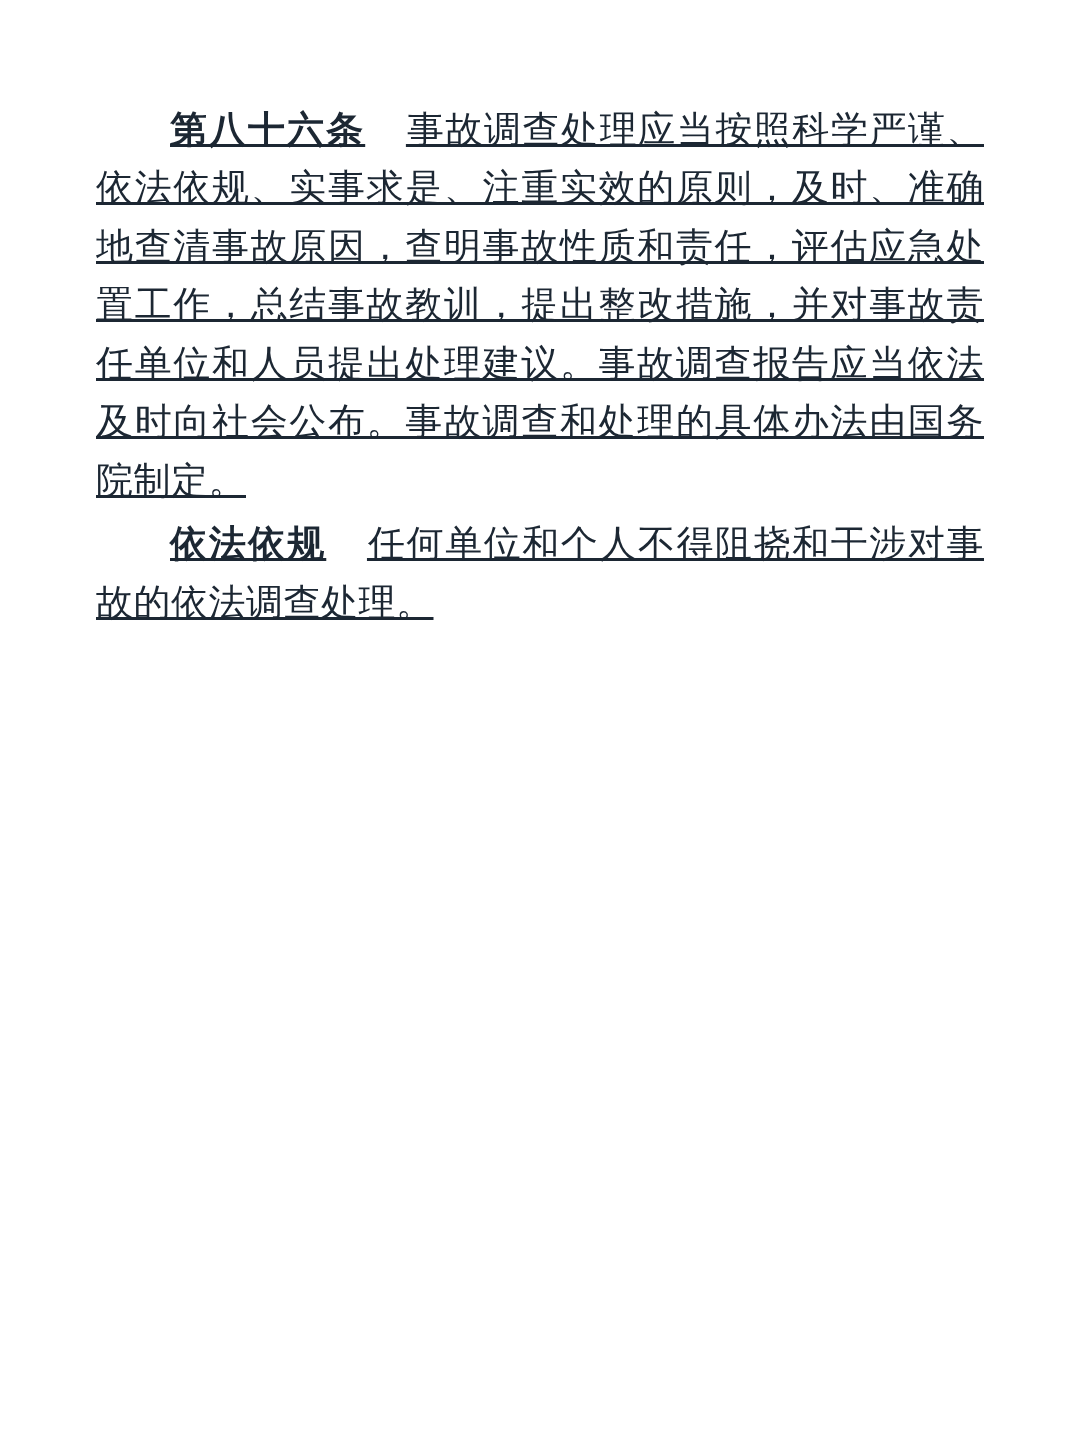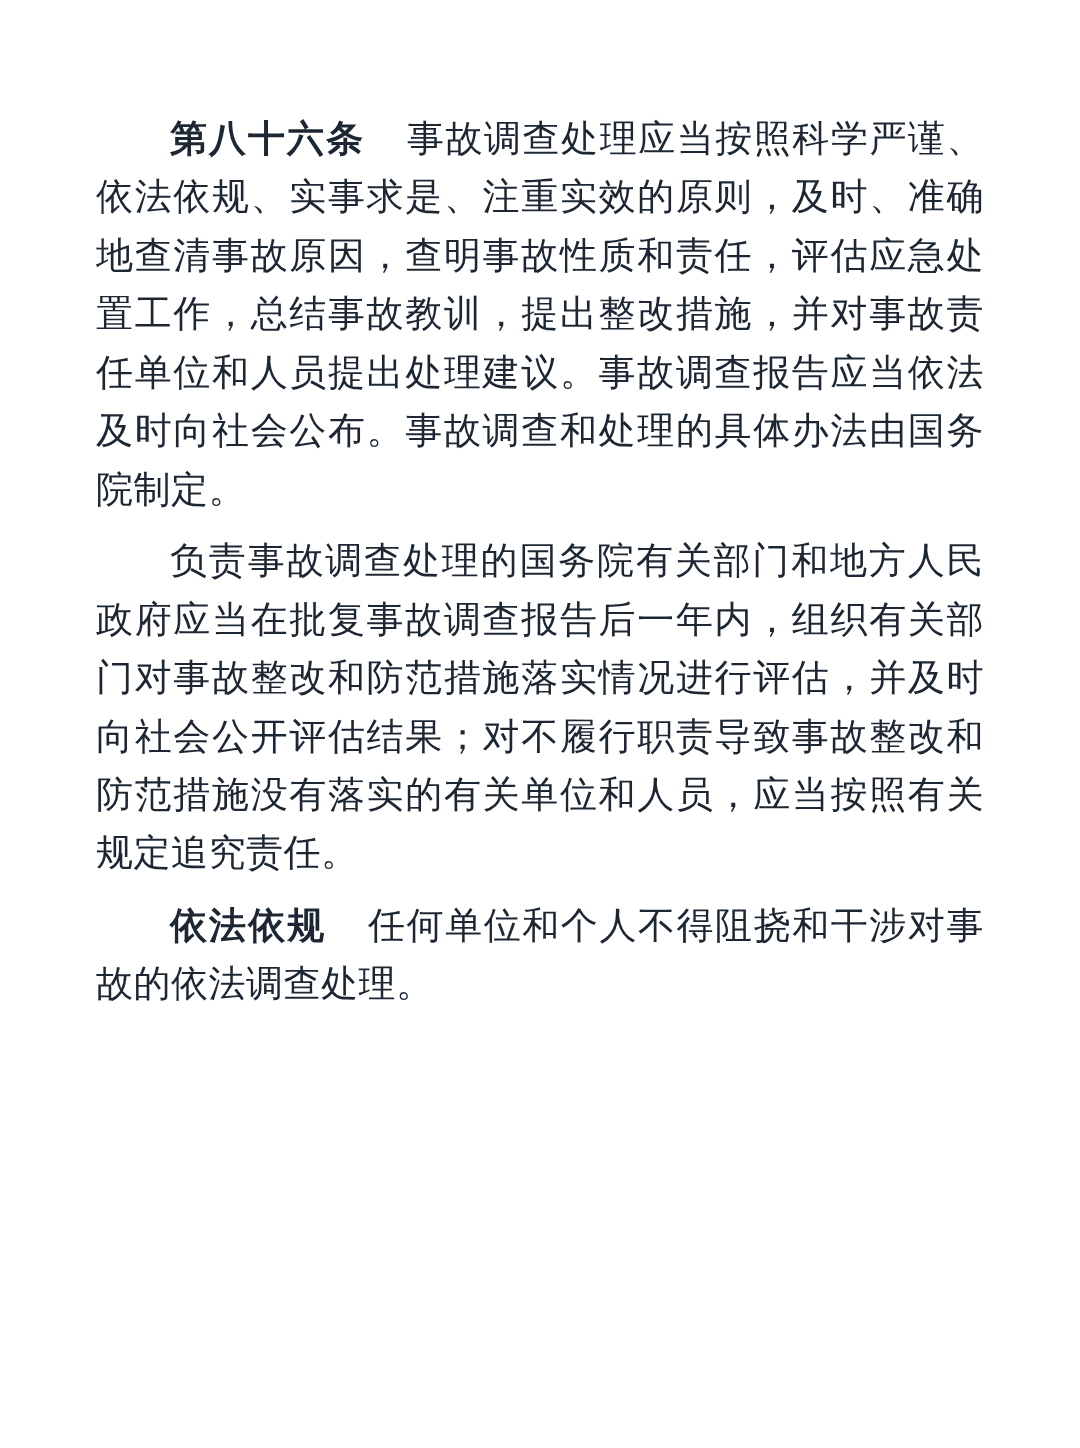--- a/index.html
+++ b/index.html
@@ -24,22 +24,23 @@
   }
   .doc-body {
     font-size: 37px;
     line-height: 1.58;
     letter-spacing: 0.5px;
     text-align: justify;
     text-justify: inter-ideograph;
     color: #1c2733;
   }
   .para {
-    margin: 13px 0 2px 0;
+    margin: 4px 0 2px 0;
     text-indent: 2em;
+    text-decoration: underline;
   }
   .art-label {
     font-weight: 700;
     letter-spacing: 1px;
   }
   .art-gap {
     display: inline-block;
     width: 1.1em;
   }
   .clipped {
@@ -50,23 +51,20 @@
 <body>
 
 <div class="page">
   <div class="doc-body clipped">
 
     <p class="para">
       <span class="art-label">第八十六条</span><span class="art-gap"></span><span>事故调查处理应当按照科学严谨、依法依规、实事求是、注重实效的原则，及时、准确地查清事故原因，查明事故性质和责任，评估应急处置工作，总结事故教训，提出整改措施，并对事故责任单位和人员提出处理建议。事故调查报告应当依法及时向社会公布。事故调查和处理的具体办法由国务院制定。</span>
     </p>
 
 
-    <p class="para">
-      <span>负责事故调查处理的国务院有关部门和地方人民政府应当在批复事故调查报告后一年内，组织有关部门对事故整改和防范措施落实情况进行评估，并及时向社会公开评估结果；对不履行职责导致事故整改和防范措施没有落实的有关单位和人员，应当按照有关规定追究责任。</span>
-    </p>
 
 
     <p class="para">
       <span class="art-label">依法依规</span><span class="art-gap"></span><span>任何单位和个人不得阻挠和干涉对事故的依法调查处理。</span>
     </p>
 
   </div>
 </div>
 
 </body></html>

